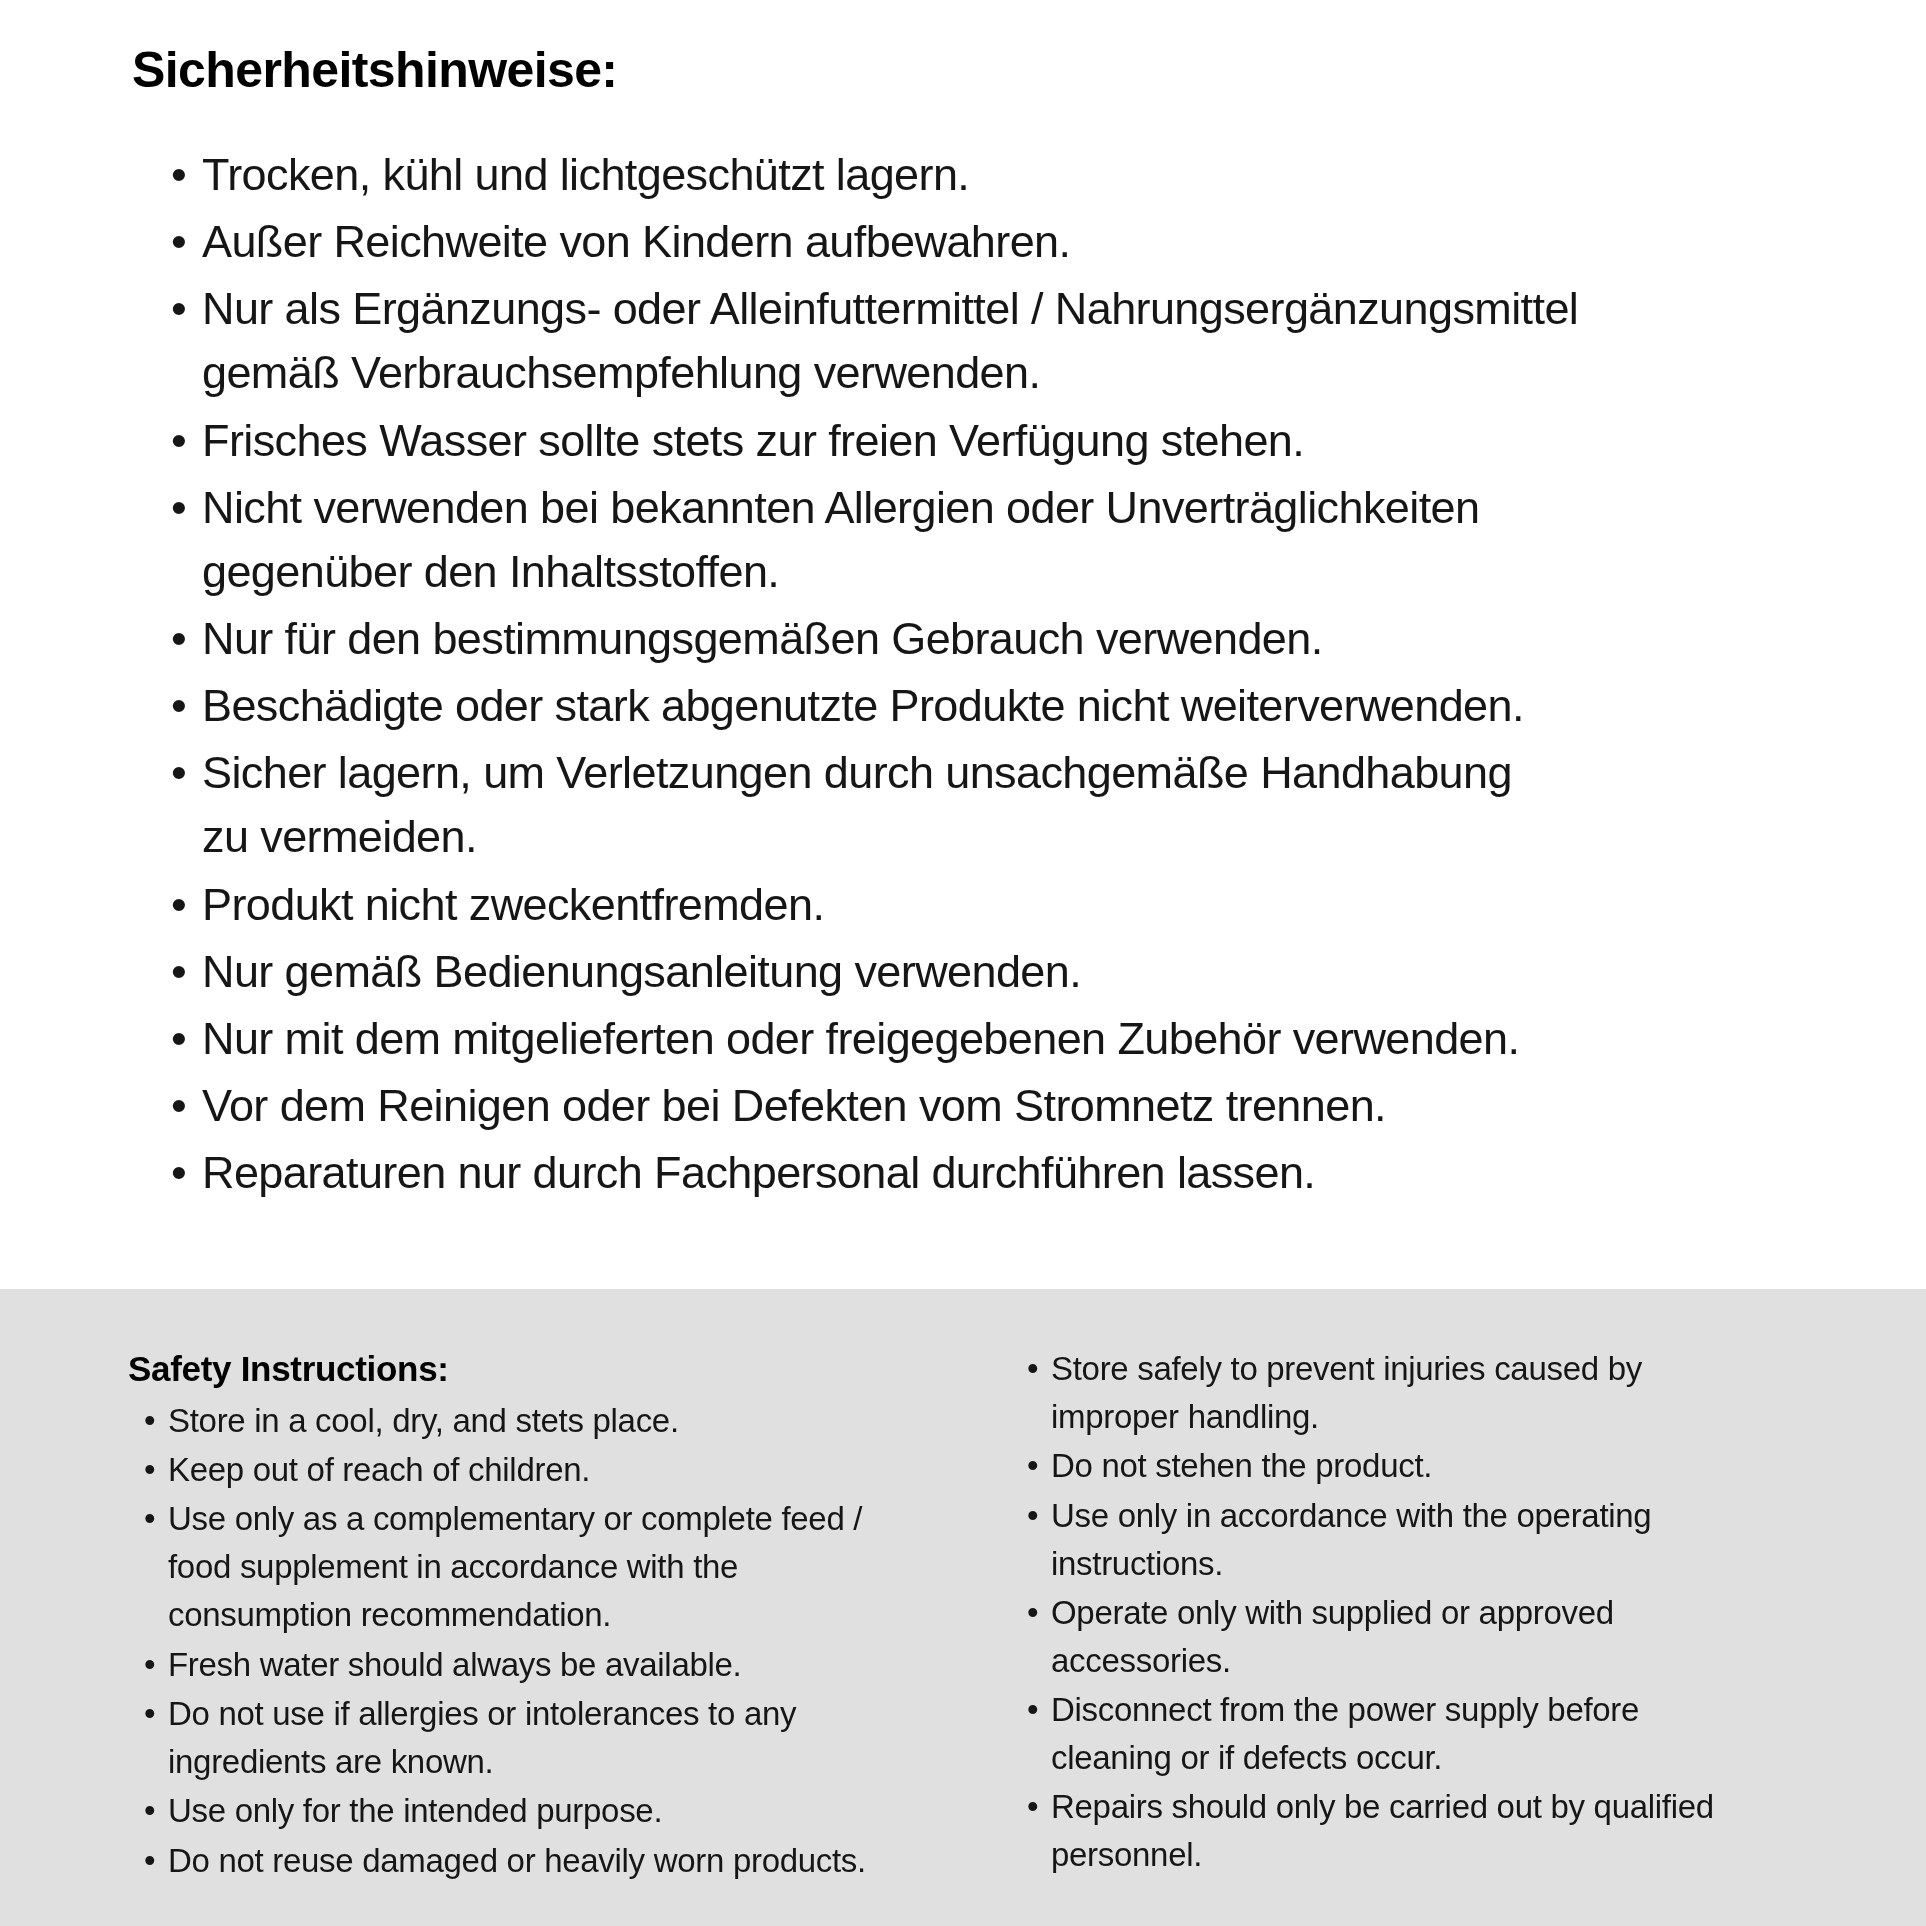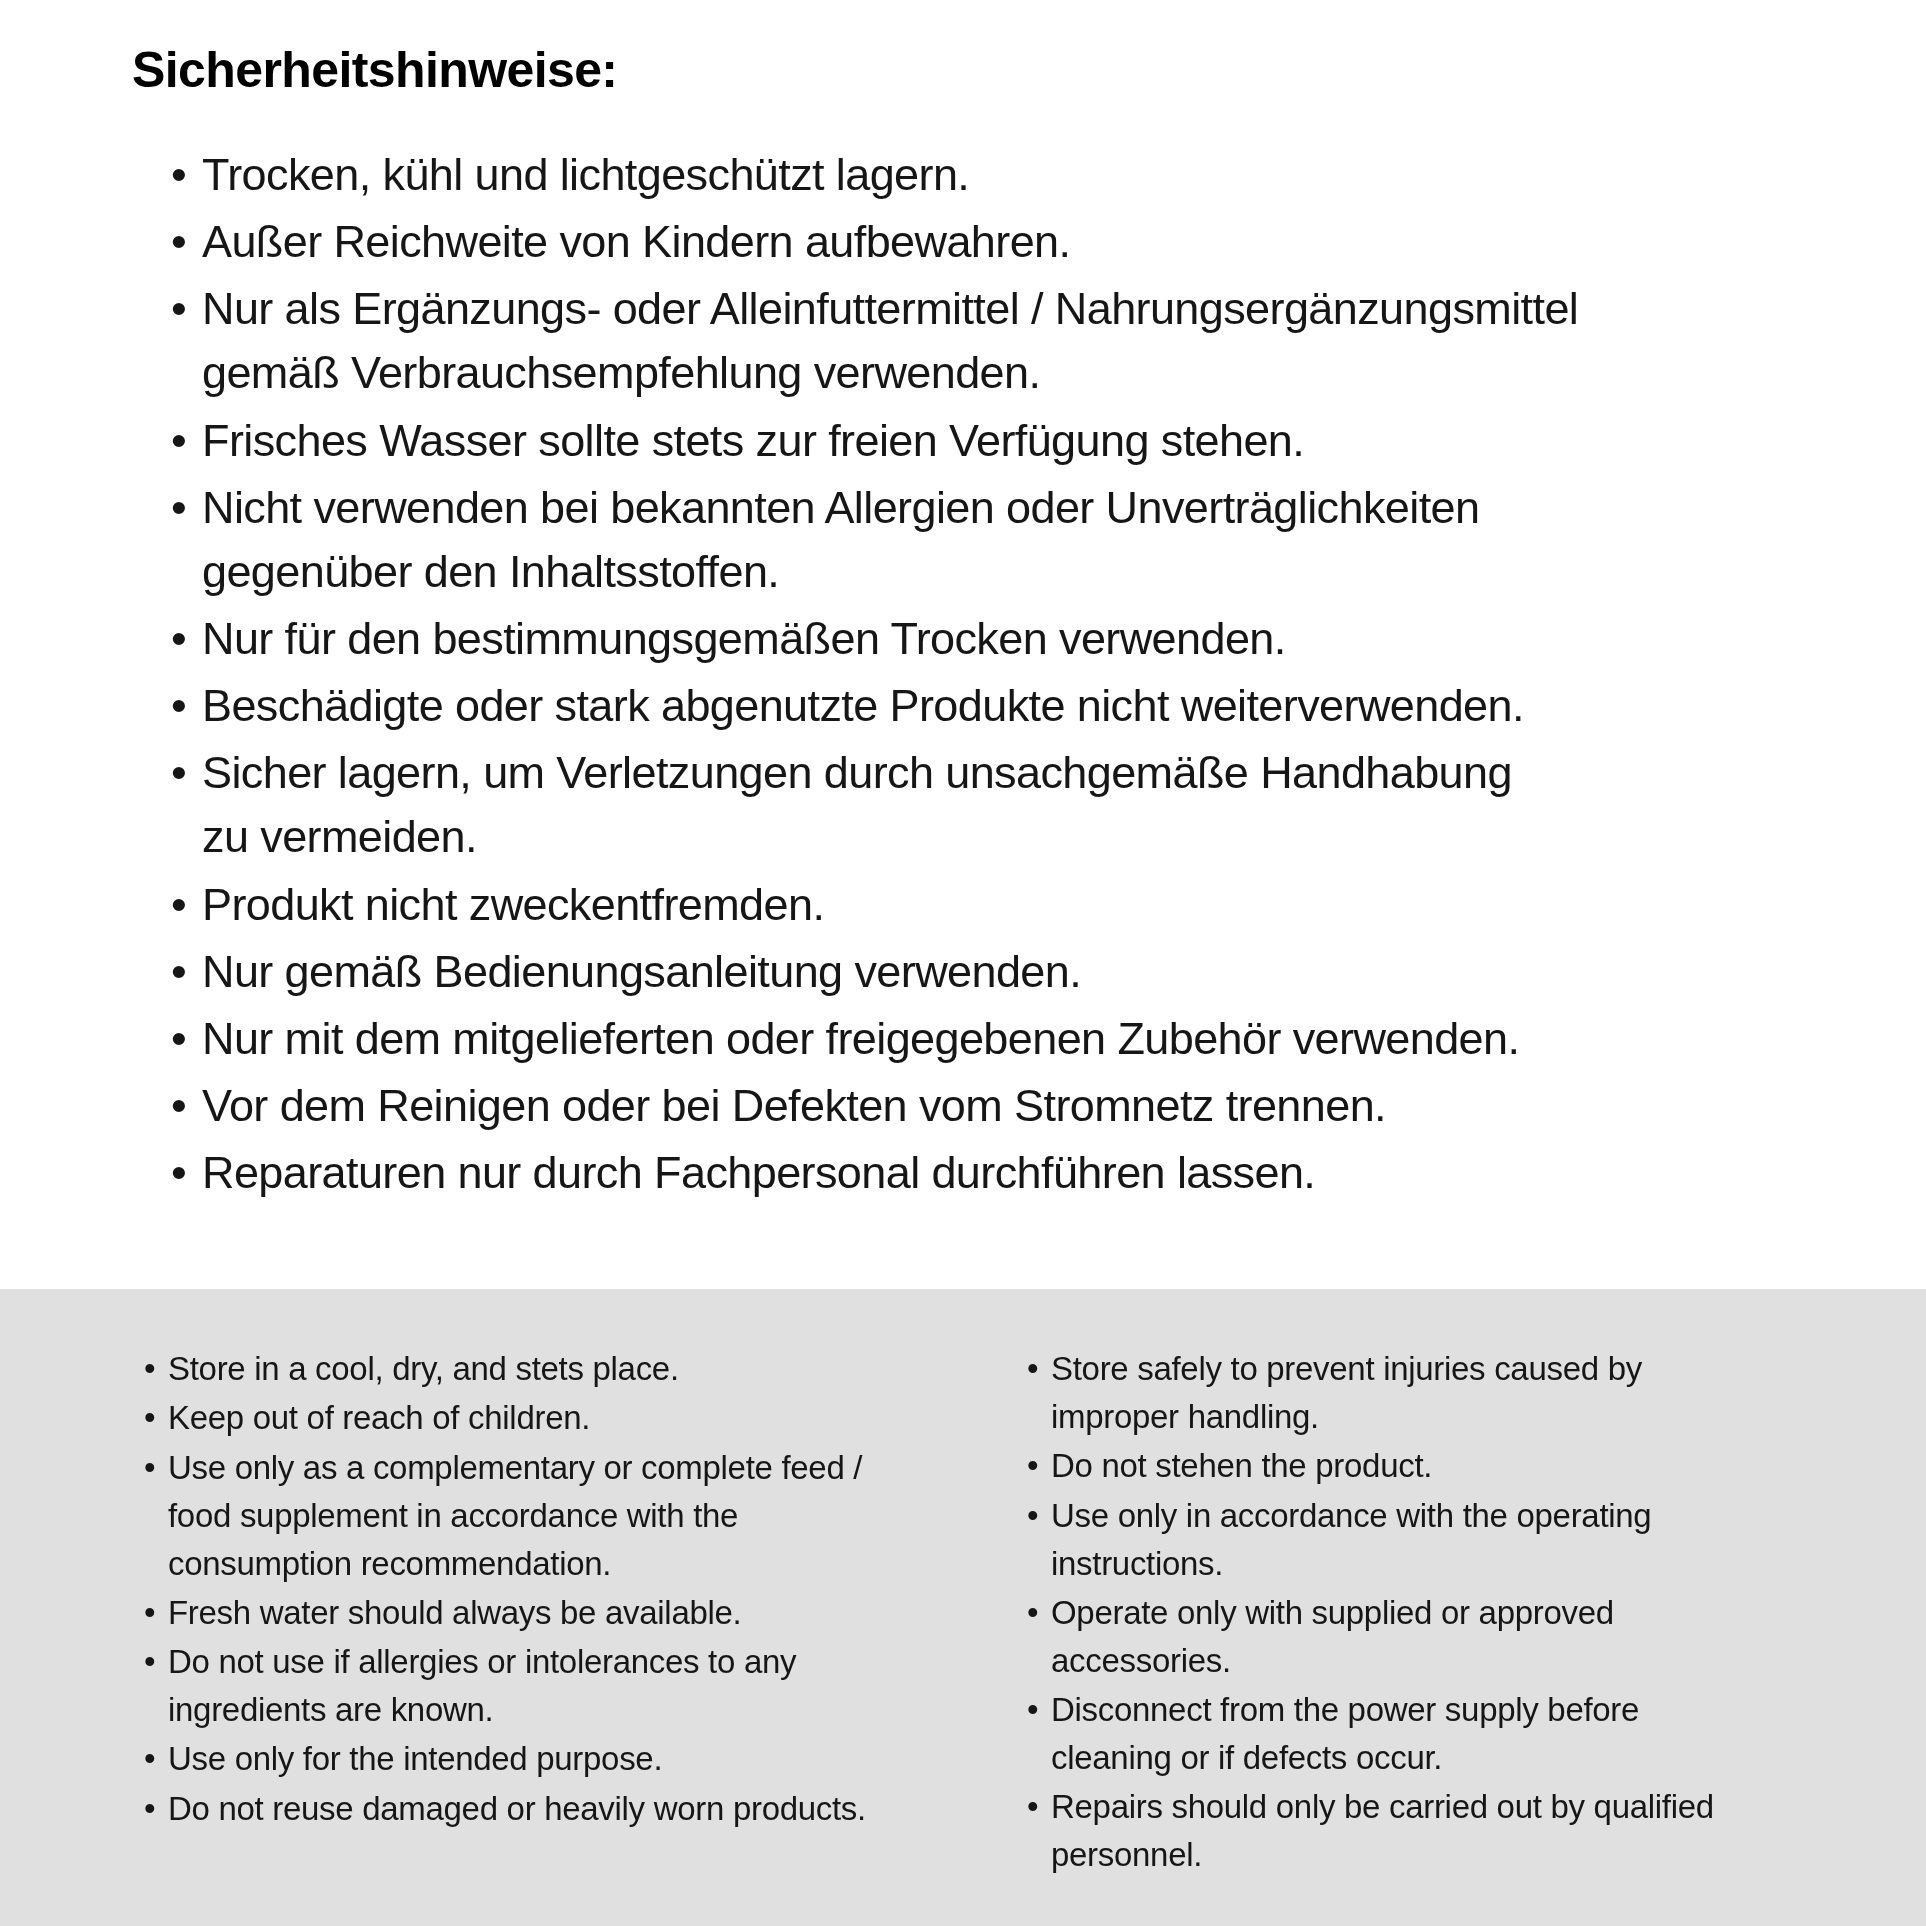--- a/index.html
+++ b/index.html
@@ -99,21 +99,21 @@
           <span class="bullet">•</span>
           <span class="item-text">Frisches Wasser sollte stets zur freien Verfügung stehen.</span>
         </li>
         <li>
           <span class="bullet">•</span>
           <span class="item-text">Nicht verwenden bei bekannten Allergien oder Unverträglichkeiten
 gegenüber den Inhaltsstoffen.</span>
         </li>
         <li>
           <span class="bullet">•</span>
-          <span class="item-text">Nur für den bestimmungsgemäßen Trocken verwenden.</span>
+          <span class="item-text">Nur für den bestimmungsgemäßen Gebrauch verwenden.</span>
         </li>
         <li>
           <span class="bullet">•</span>
           <span class="item-text">Beschädigte oder stark abgenutzte Produkte nicht weiterverwenden.</span>
         </li>
         <li>
           <span class="bullet">•</span>
           <span class="item-text">Sicher lagern, um Verletzungen durch unsachgemäße Handhabung
 zu vermeiden.</span>
         </li>
@@ -135,20 +135,21 @@
         </li>
         <li>
           <span class="bullet">•</span>
           <span class="item-text">Reparaturen nur durch Fachpersonal durchführen lassen.</span>
         </li>
       </ul>
   </section>
 
   <section class="english-section">
     <div class="col-left">
+      <h2 class="english-heading">Safety Instructions:</h2>
       <ul>
           <li>
             <span class="bullet">•</span>
             <span class="item-text">Store in a cool, dry, and stets place.</span>
           </li>
           <li>
             <span class="bullet">•</span>
             <span class="item-text">Keep out of reach of children.</span>
           </li>
           <li>

